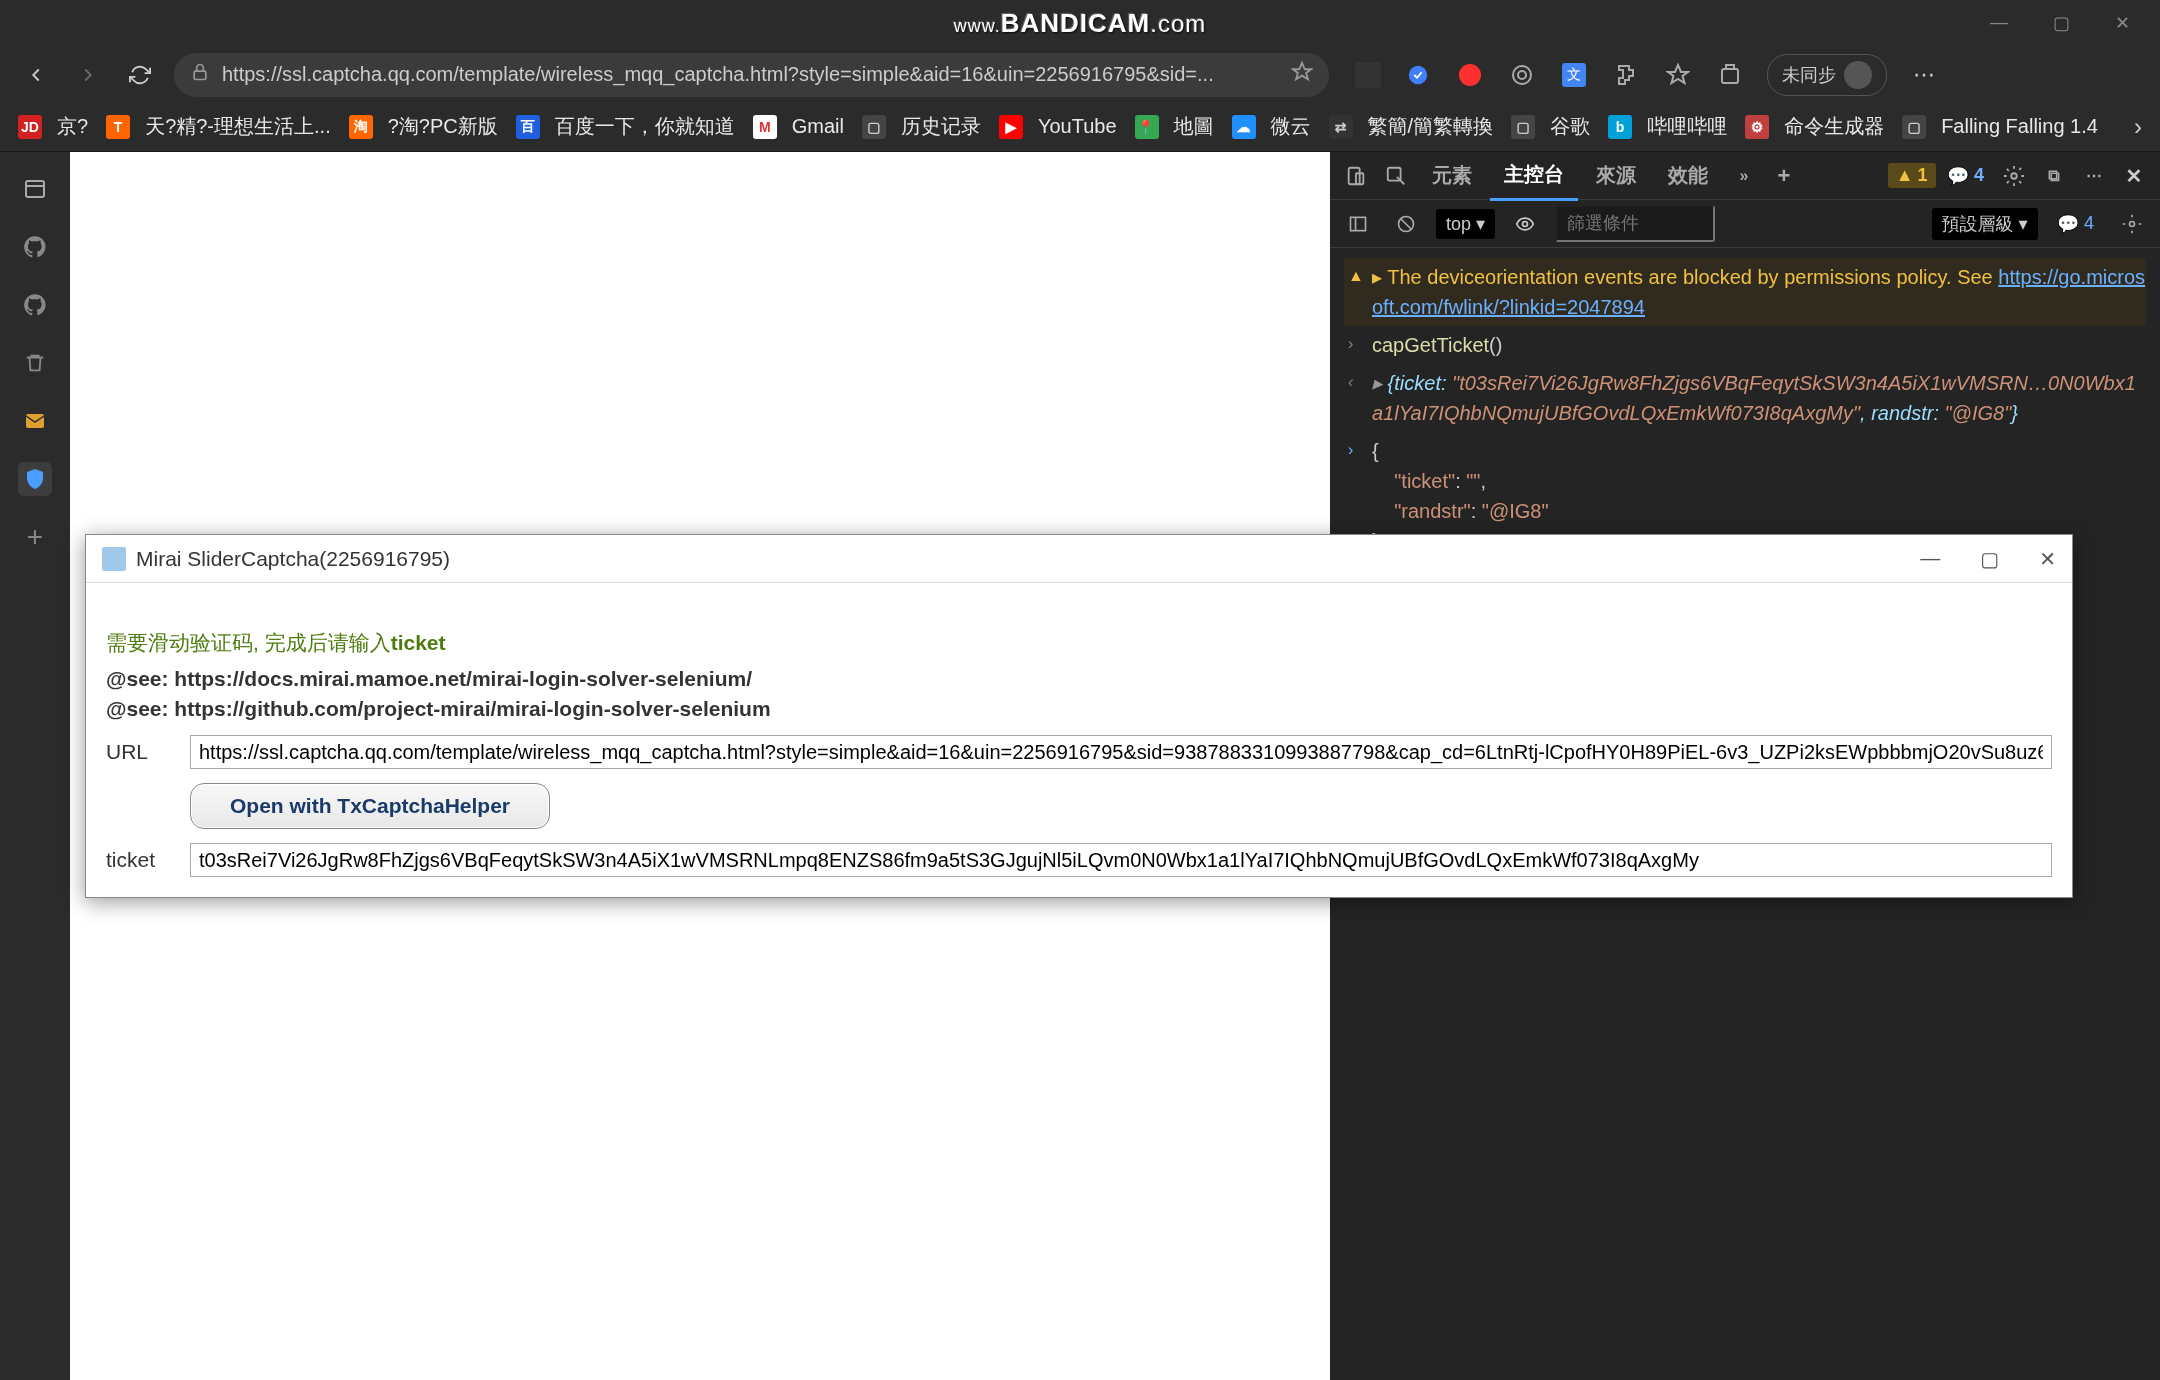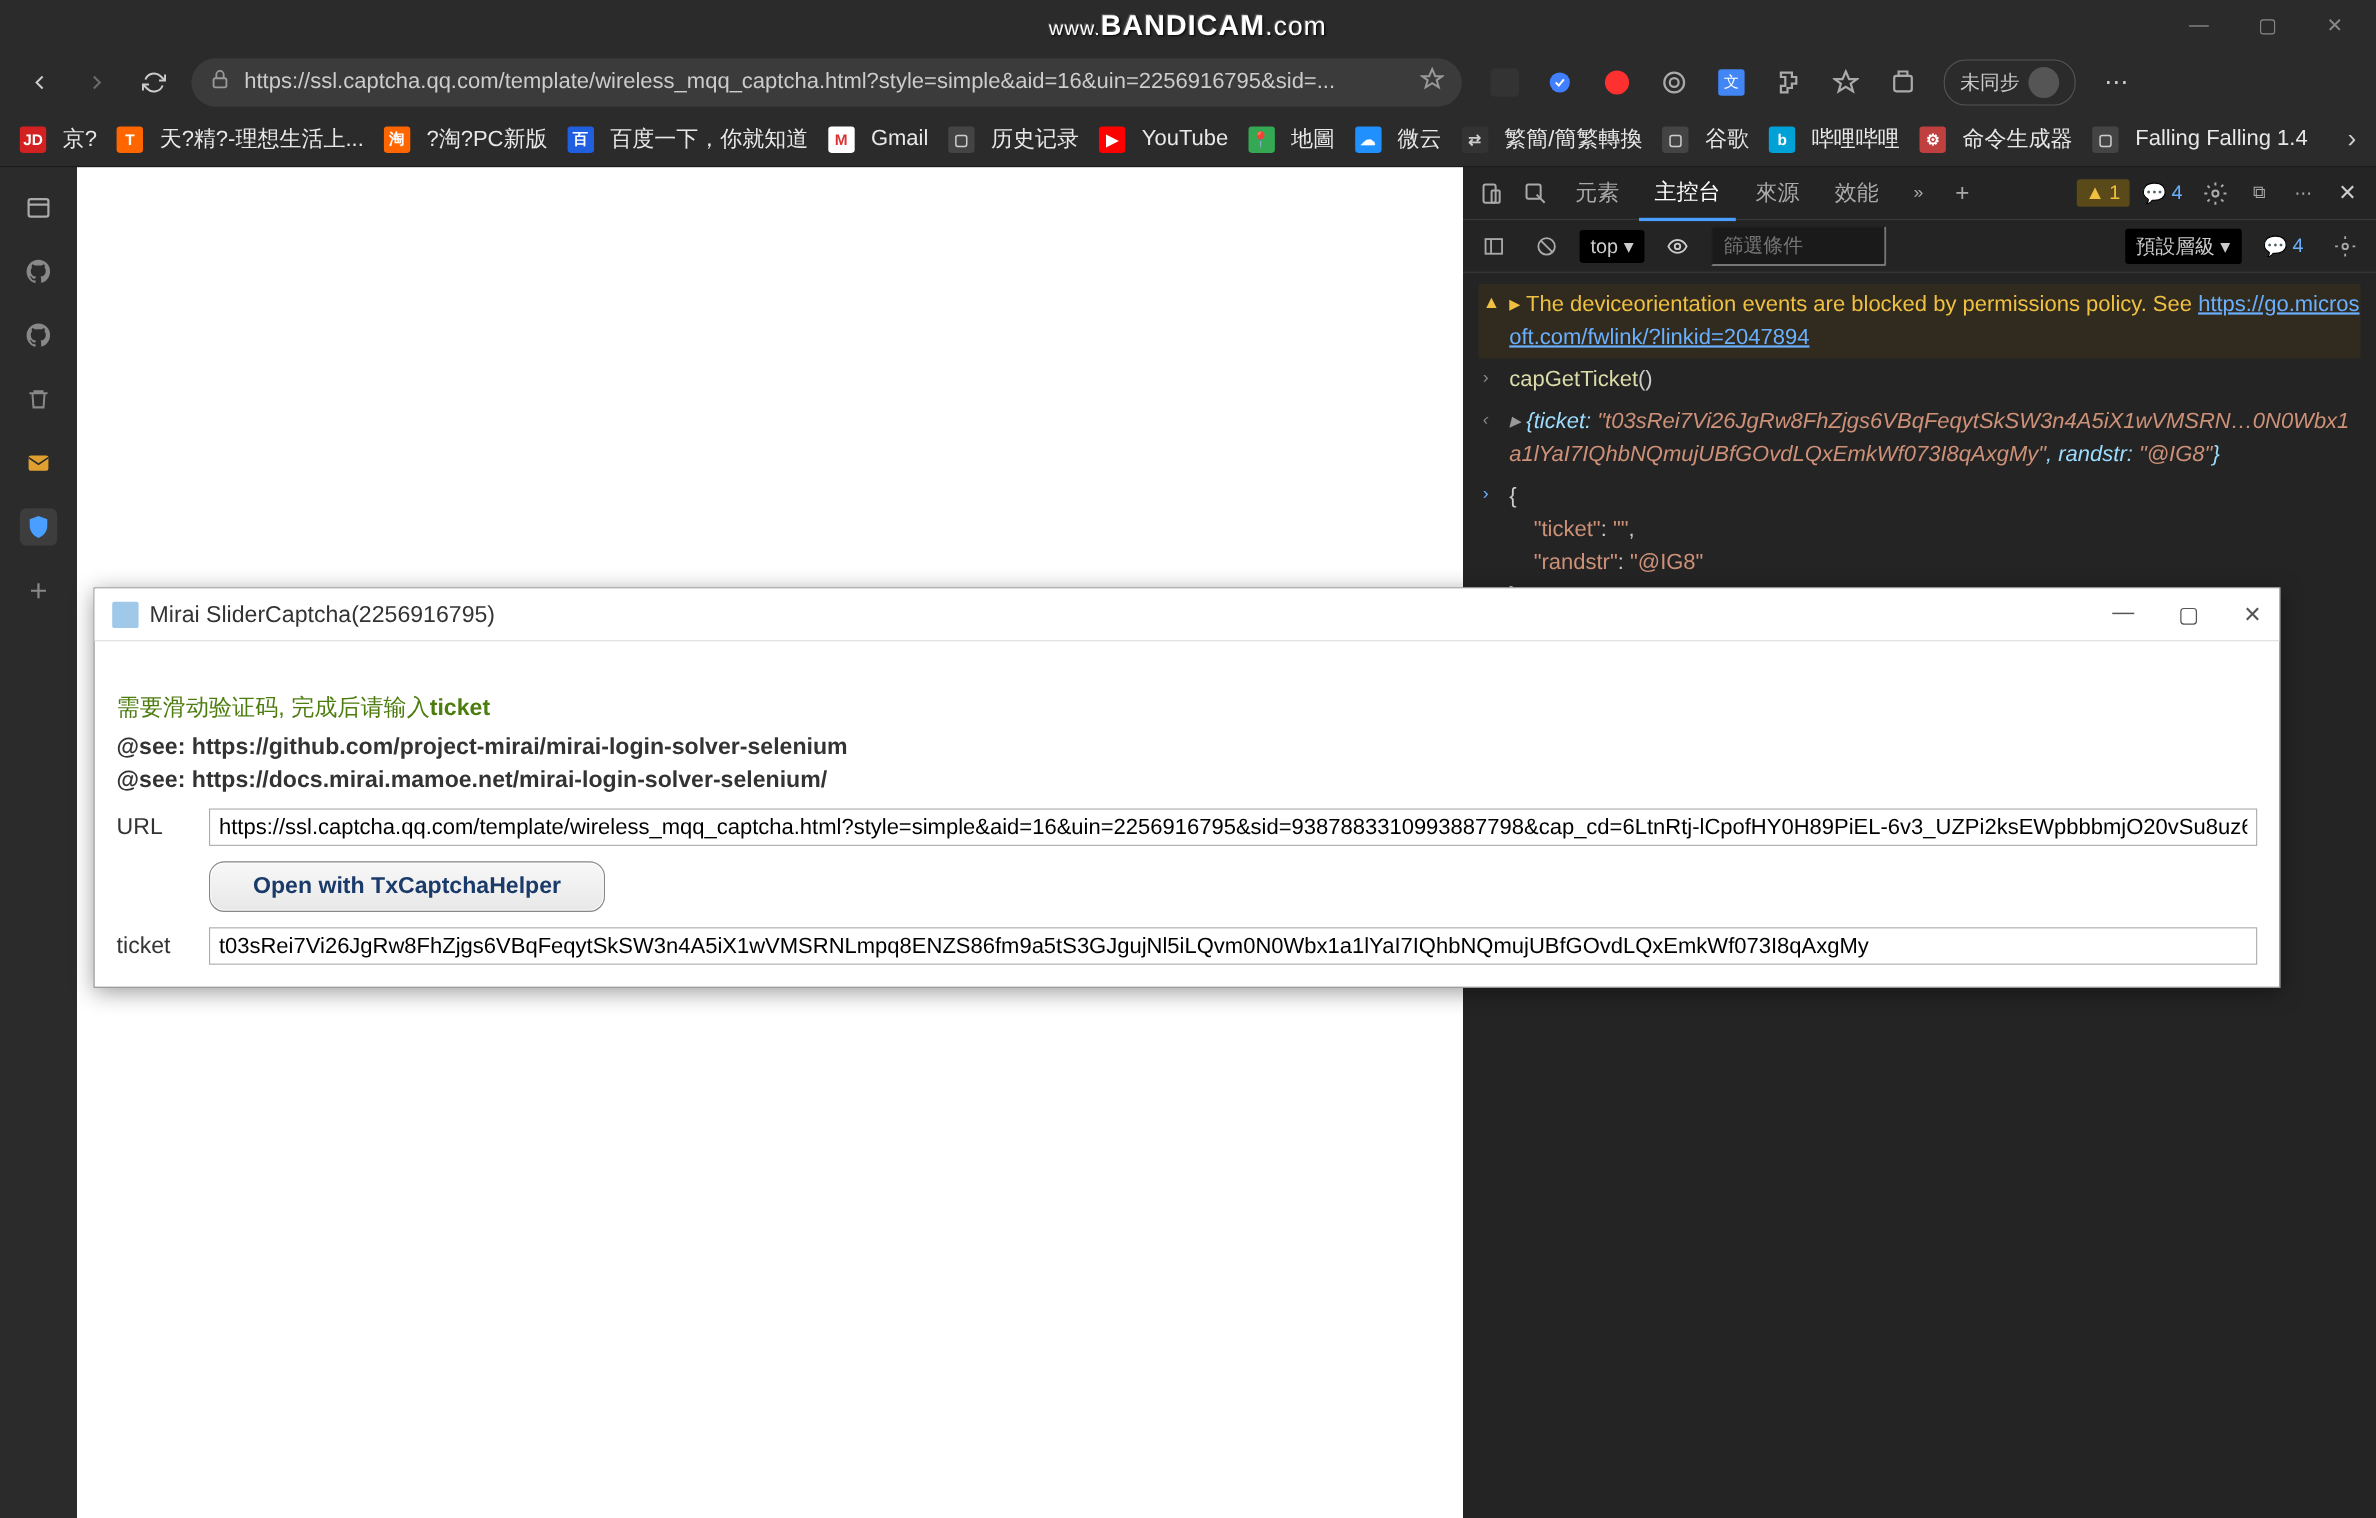--- a/index.html
+++ b/index.html
@@ -33,21 +33,21 @@
 
 .left-sidebar { position: absolute; top: 152px; left: 0; width: 70px; bottom: 0; background: #2b2b2b; display: flex; flex-direction: column; align-items: center; padding-top: 20px; gap: 24px; }
 .sidebar-icon { width: 34px; height: 34px; display: flex; align-items: center; justify-content: center; color: #888; border-radius: 6px; }
 .sidebar-icon.active { background: #3d3d3d; color: #4a9eff; }
 
 
 .main-content { position: absolute; top: 152px; left: 70px; width: 1260px; bottom: 0; background: #fff; }
 
 
 .devtools { position: absolute; top: 152px; left: 1330px; right: 0; bottom: 0; background: #242424; color: #ccc; display: flex; flex-direction: column; }
-.devtools-tabs { height: 48px; display: flex; align-items: center; border-bottom: 1px solid #3a3a3a; padding: 0 8px; gap: 4px; }
+.devtools-tabs { height: 48px; display: flex; align-items: center; border-bottom: 1px solid #3a3a3a; padding: 0 8px; gap: 4px; font-weight: bold; }
 .dt-tab { padding: 10px 14px; color: #aaa; font-size: 20px; }
 .dt-tab.active { color: #fff; border-bottom: 3px solid #4a9eff; }
 .dt-icon-btn { width: 36px; height: 36px; display: flex; align-items: center; justify-content: center; color: #aaa; }
 .dt-spacer { flex: 1; }
 .dt-badge { display: flex; align-items: center; gap: 4px; padding: 2px 8px; font-size: 18px; }
 .dt-badge.warn { background: #5a4a1a; color: #f0c040; border-radius: 3px; }
 .dt-badge.info { color: #6ab0ff; }
 
 .devtools-toolbar2 { height: 48px; display: flex; align-items: center; border-bottom: 1px solid #3a3a3a; padding: 0 10px; gap: 12px; }
 .dt-select { background: #000000; color: #ccc; padding: 4px 10px; border-radius: 3px; font-size: 18px; }
@@ -354,22 +354,22 @@
       <span>Mirai SliderCaptcha(2256916795)</span>
     </div>
     <div class="dialog-controls">
       <span>—</span>
       <span>▢</span>
       <span>✕</span>
     </div>
   </div>
   <div class="dialog-body">
     <div class="instruction"><span>需要滑动验证码, 完成后请输入</span><b>ticket</b></div>
+    <div class="see-line"><b>@see: https://docs.mirai.mamoe.net/mirai-login-solver-selenium/</b></div>
     <div class="see-line"><b>@see: https://github.com/project-mirai/mirai-login-solver-selenium</b></div>
-    <div class="see-line"><b>@see: https://docs.mirai.mamoe.net/mirai-login-solver-selenium/</b></div>
     <div class="form-row">
       <div class="form-label">URL</div>
       <input class="form-input" value="https://ssl.captcha.qq.com/template/wireless_mqq_captcha.html?style=simple&amp;aid=16&amp;uin=2256916795&amp;sid=9387883310993887798&amp;cap_cd=6LtnRtj-lCpofHY0H89PiEL-6v3_UZPi2ksEWpbbbmjO20vSu8uz6Q**&amp;clientype=1&amp;apptype=2" style="">
     </div>
     <button class="helper-btn">Open with TxCaptchaHelper</button>
     <div class="form-row">
       <div class="form-label">ticket</div>
       <input class="form-input" value="t03sRei7Vi26JgRw8FhZjgs6VBqFeqytSkSW3n4A5iX1wVMSRNLmpq8ENZS86fm9a5tS3GJgujNl5iLQvm0N0Wbx1a1lYaI7IQhbNQmujUBfGOvdLQxEmkWf073I8qAxgMy" style="">
     </div>
   </div>

